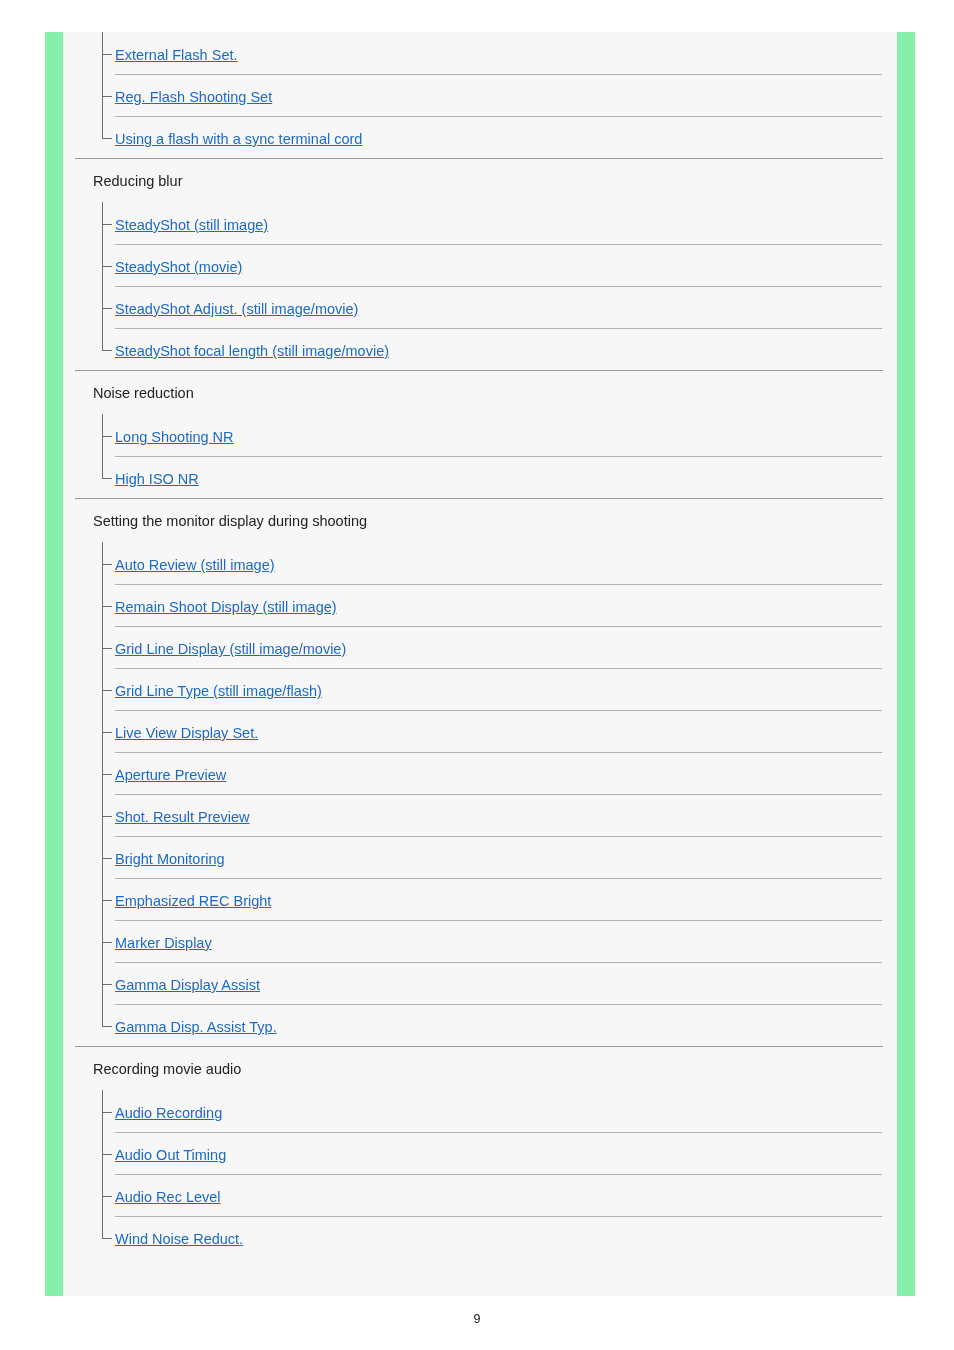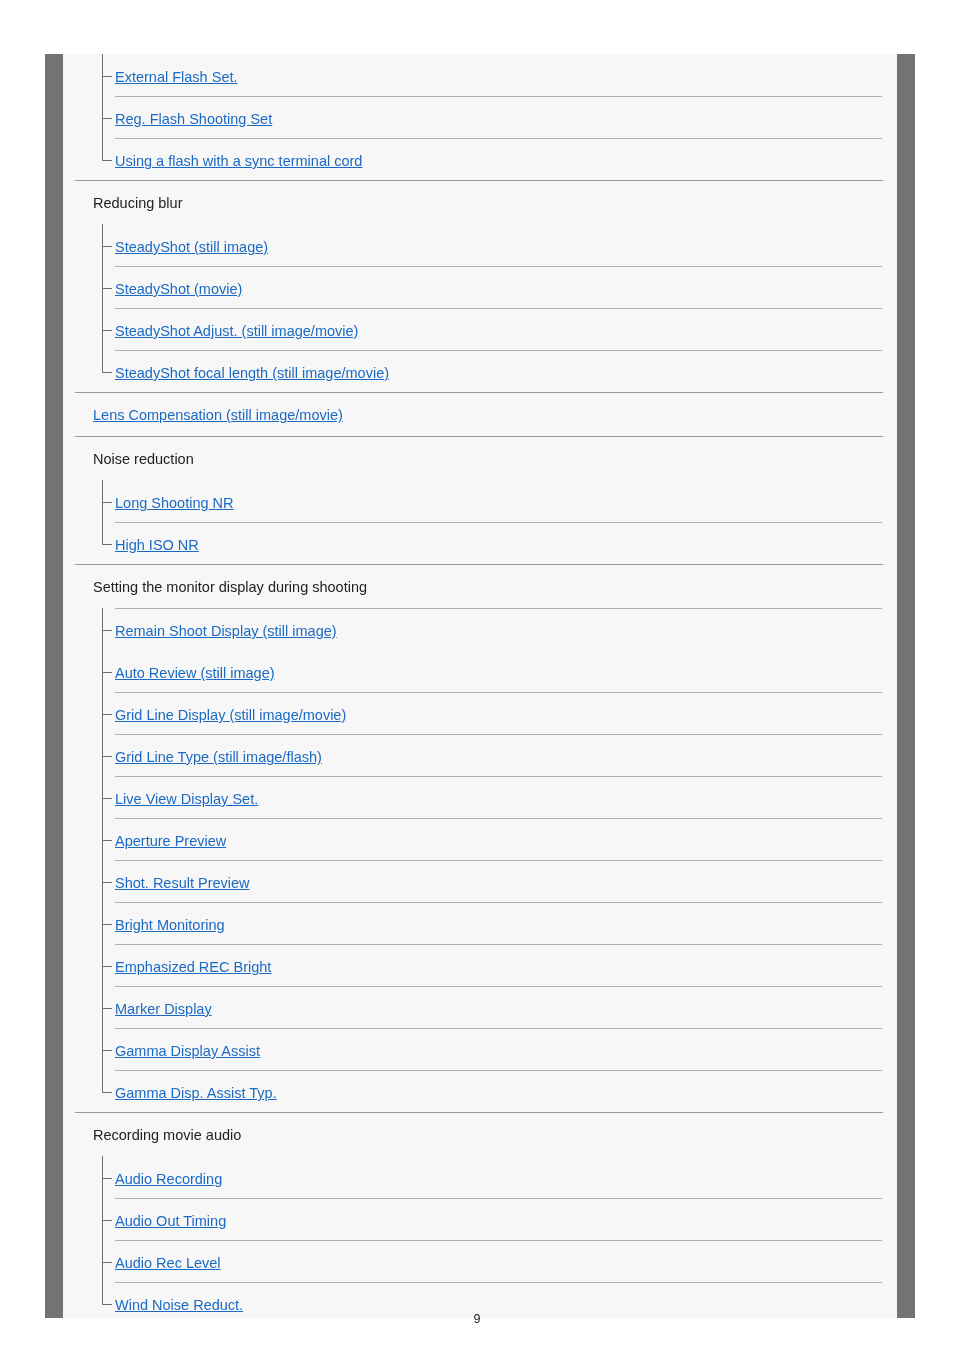--- a/index.html
+++ b/index.html
@@ -24,24 +24,24 @@
     top: 0;
     width: 954px;
     height: 1350px;
     background: #ffffff;
   }
 
   
   .content-panel {
     position: absolute;
     left: 45px;
-    top: 54px;
+    top: 32px;
     width: 870px;
     height: 1264px;
-    background: #737373;
+    background: #86efac;
     box-sizing: border-box;
   }
   .content-inner {
     position: absolute;
     left: 18px;
     top: 0;
     width: 834px;
     height: 1264px;
     background: #f7f7f7;
     box-sizing: border-box;
@@ -195,50 +195,47 @@
               <div class="tick"></div>
               <div class="link1">SteadyShot Adjust. (still image/movie)</div>
             </div>
             <div class="row1 lastkid">
               <div class="sep"></div>
               <div class="tick"></div>
               <div class="link1">SteadyShot focal length (still image/movie)</div>
             </div>
           </div>
           <div class="row0">
-            <div class="link0">Lens Compensation (still image/movie)</div>
-          </div>
-          <div class="row0">
             <div class="label0">Noise reduction</div>
           </div>
           <div class="kids">
             <div class="trunk" style="height: 65px; bottom: auto;"></div>
             <div class="row1 firstkid">
               <div class="tick"></div>
               <div class="link1">Long Shooting NR</div>
             </div>
             <div class="row1 lastkid">
               <div class="sep"></div>
               <div class="tick"></div>
               <div class="link1">High ISO NR</div>
             </div>
           </div>
           <div class="row0">
             <div class="label0">Setting the monitor display during shooting</div>
           </div>
           <div class="kids">
             <div class="trunk" style="height: 485px; bottom: auto;"></div>
+            <div class="row1 firstkid">
+              <div class="tick"></div>
+              <div class="link1">Auto Review (still image)</div>
+            </div>
             <div class="row1">
               <div class="sep"></div>
               <div class="tick"></div>
               <div class="link1">Remain Shoot Display (still image)</div>
-            </div>
-            <div class="row1 firstkid">
-              <div class="tick"></div>
-              <div class="link1">Auto Review (still image)</div>
             </div>
             <div class="row1">
               <div class="sep"></div>
               <div class="tick"></div>
               <div class="link1">Grid Line Display (still image/movie)</div>
             </div>
             <div class="row1">
               <div class="sep"></div>
               <div class="tick"></div>
               <div class="link1">Grid Line Type (still image/flash)</div>

